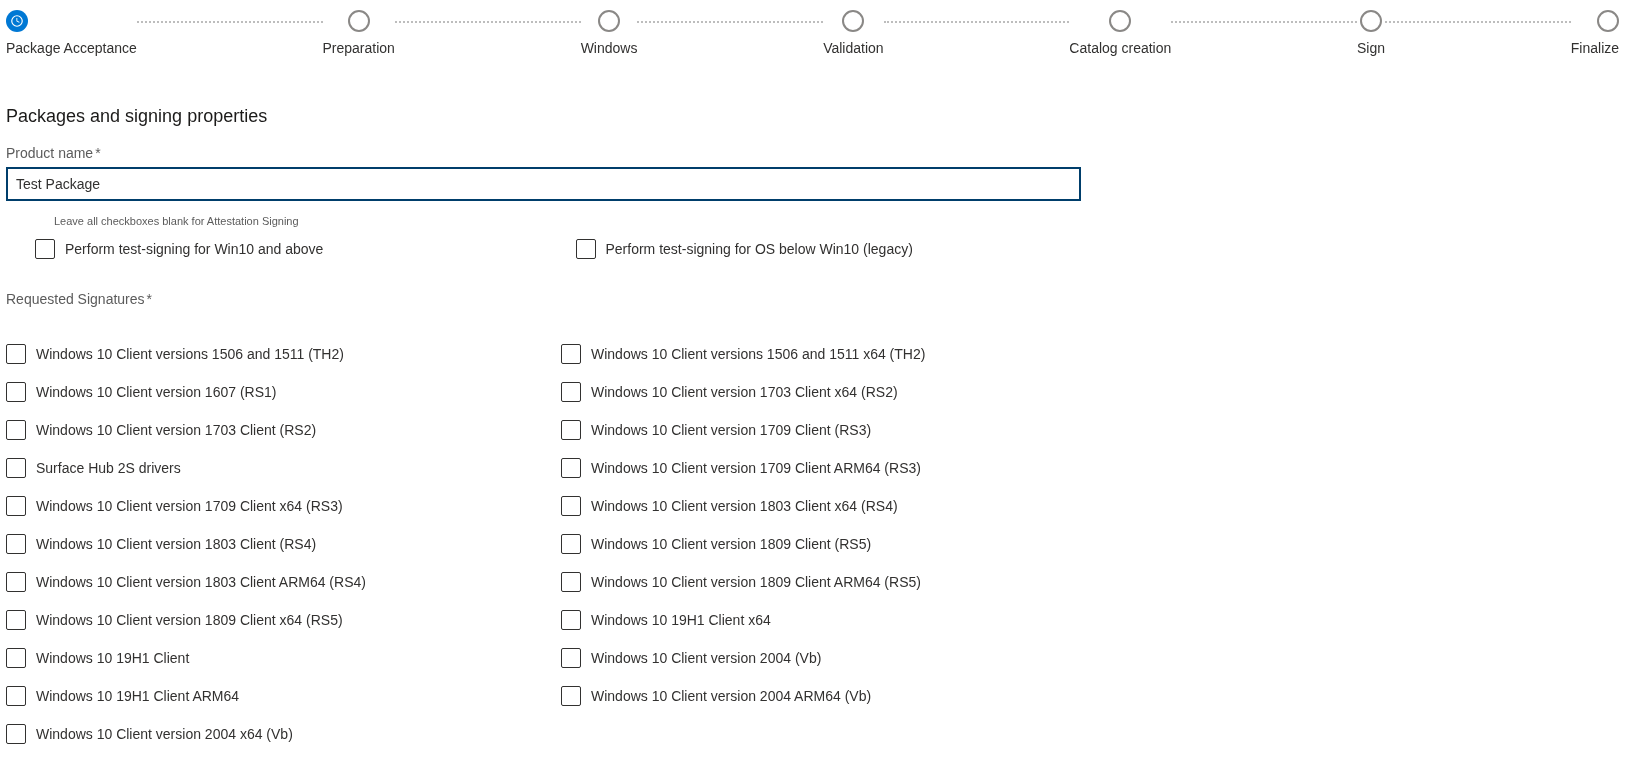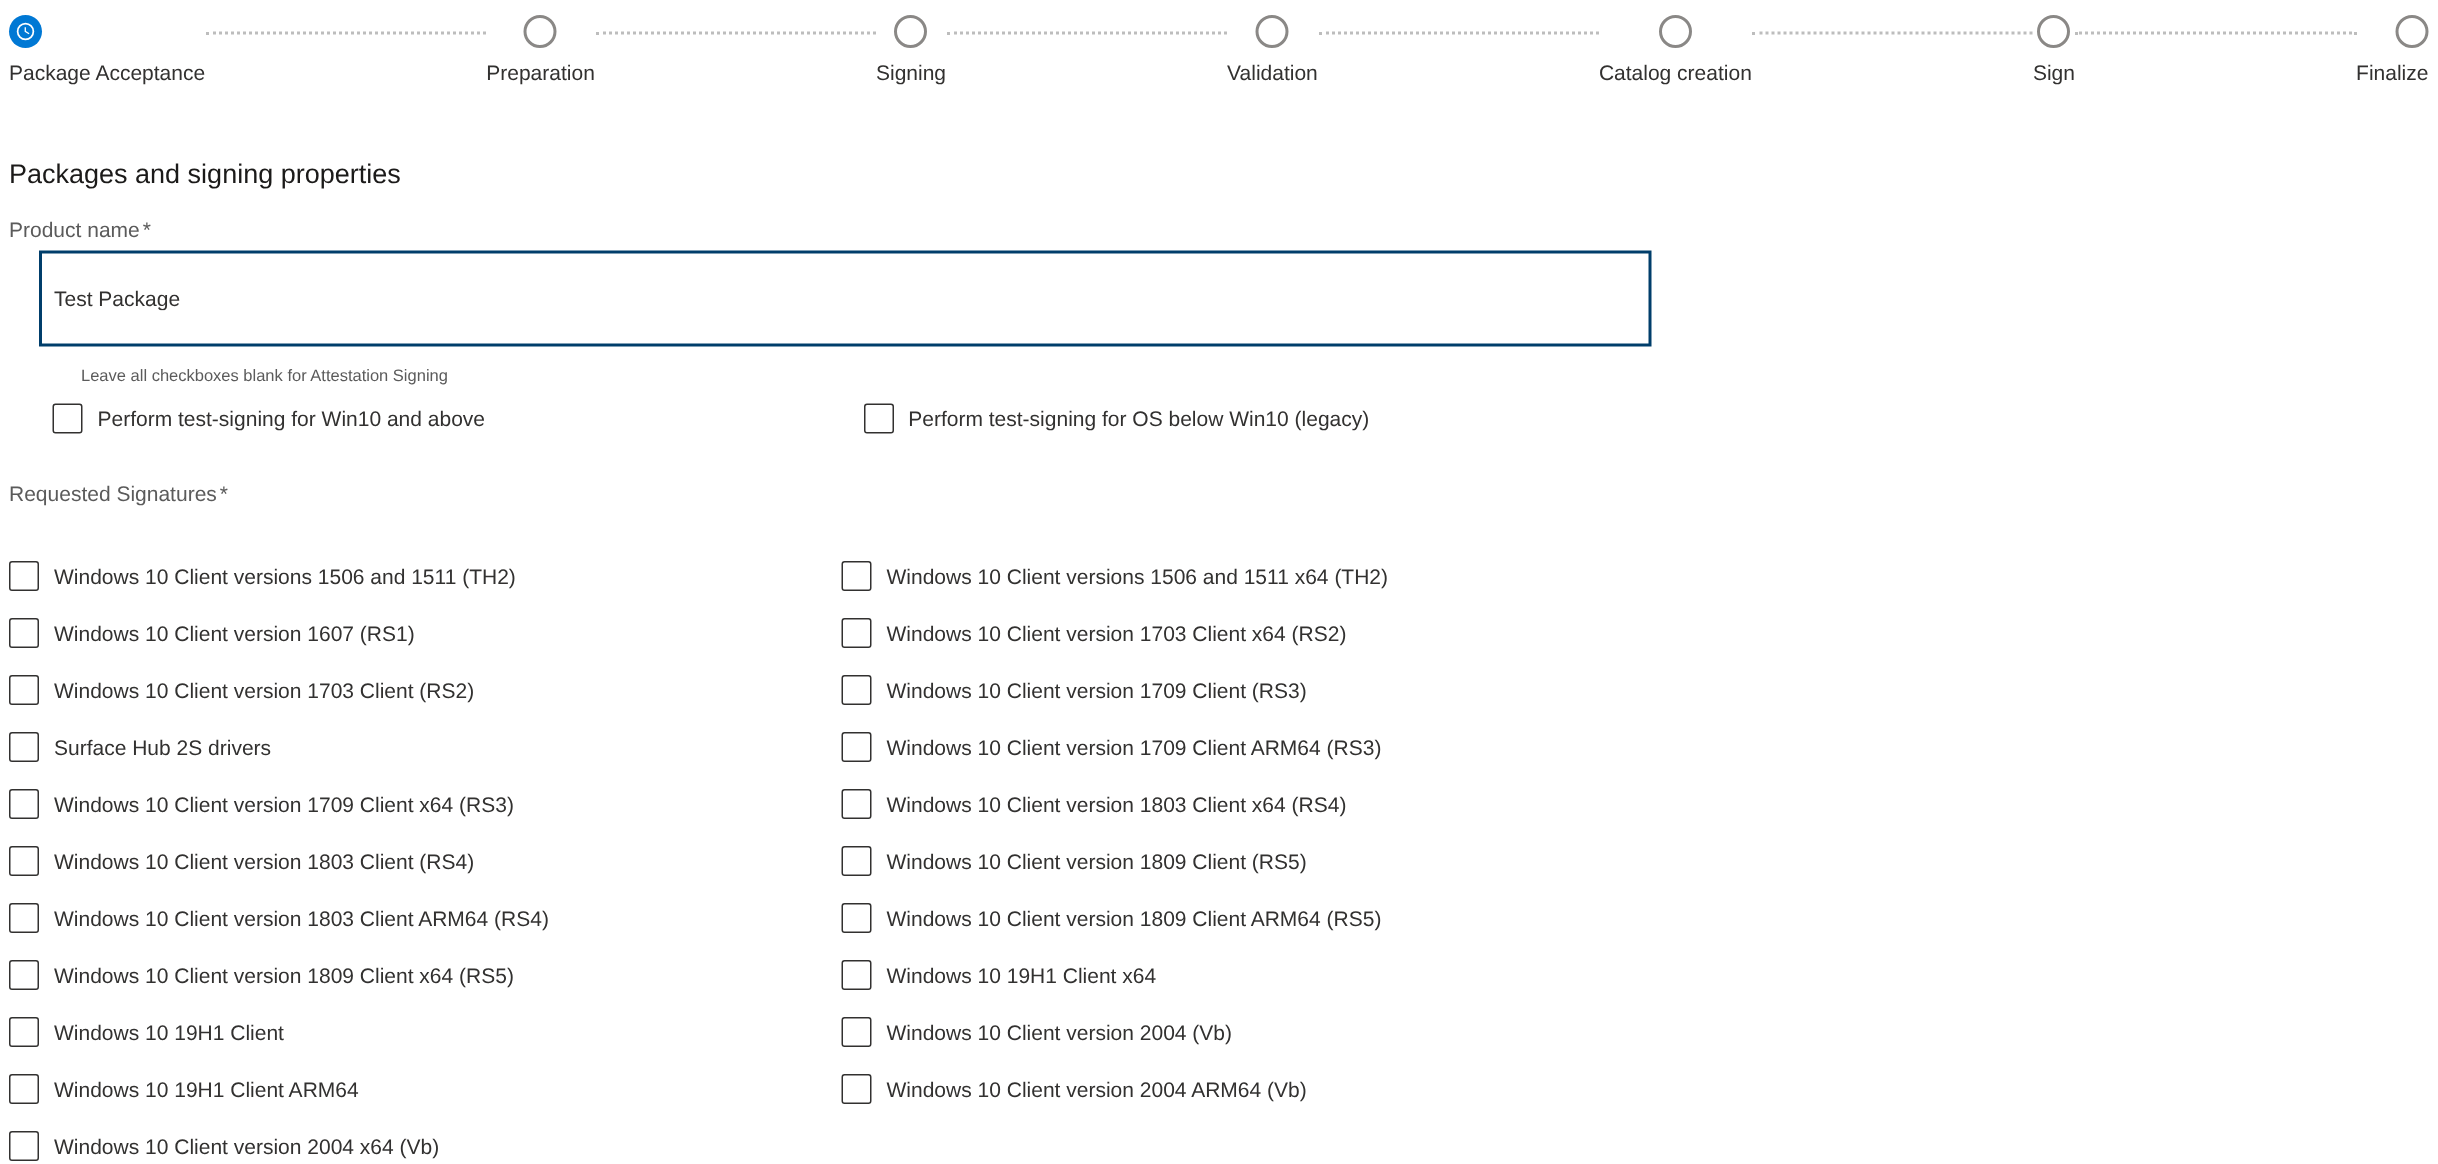--- a/index.html
+++ b/index.html
@@ -80,27 +80,26 @@
   .field-label {
     font-size: 14px;
     color: #5b5b5b;
     margin-bottom: 6px;
   }
   .field-label .req { margin-left: 2px; }
 
   .text-input {
     width: 1055px;
     height: 30px;
-    padding: 15px 8px;
+    padding: 0 8px;
     font-size: 14px;
     font-family: inherit;
     border: 2px solid #003e6b;
     outline: none;
     color: #323130;
-    margin-left: 20px;
   }
 
   .hint {
     font-size: 11px;
     color: #5b5b5b;
     margin: 14px 0 10px 0;
     padding-left: 48px;
   }
 
   .section-sub {
@@ -165,21 +164,21 @@
   <div class="connector"></div>
 
   <div class="step">
     <div class="step-circle"></div>
     <div class="step-label">Preparation</div>
   </div>
   <div class="connector"></div>
 
   <div class="step">
     <div class="step-circle"></div>
-    <div class="step-label">Signing</div>
+    <div class="step-label">Windows</div>
   </div>
   <div class="connector"></div>
 
   <div class="step">
     <div class="step-circle"></div>
     <div class="step-label">Validation</div>
   </div>
   <div class="connector"></div>
 
   <div class="step">

